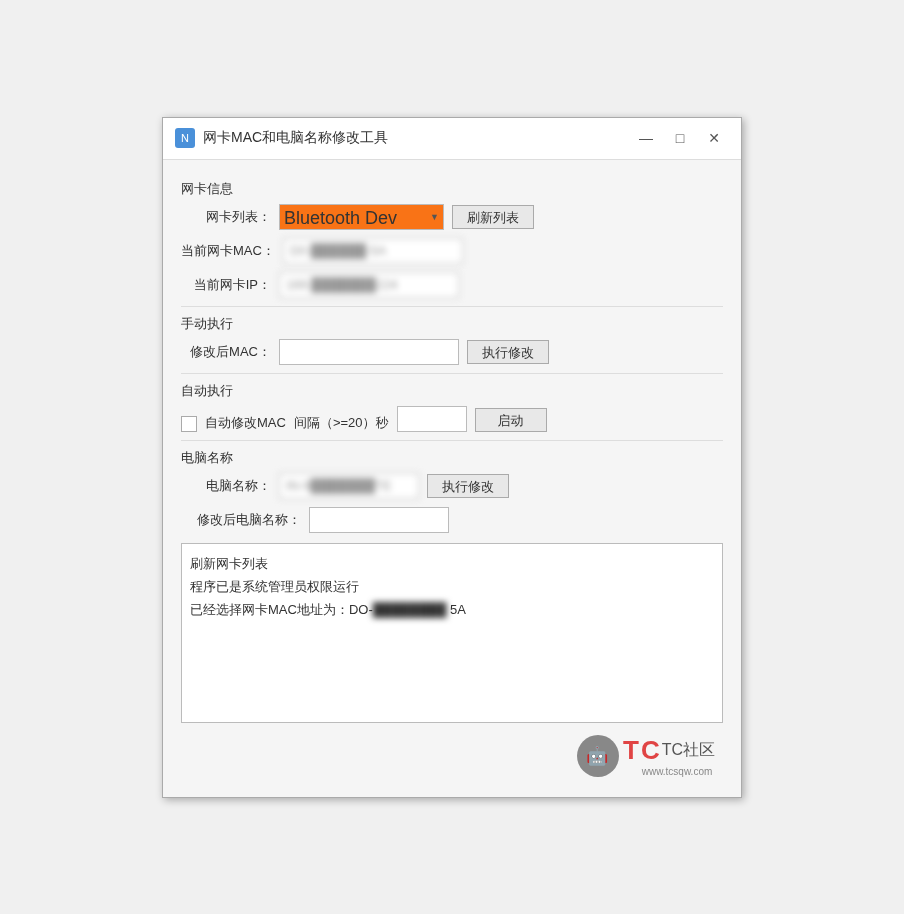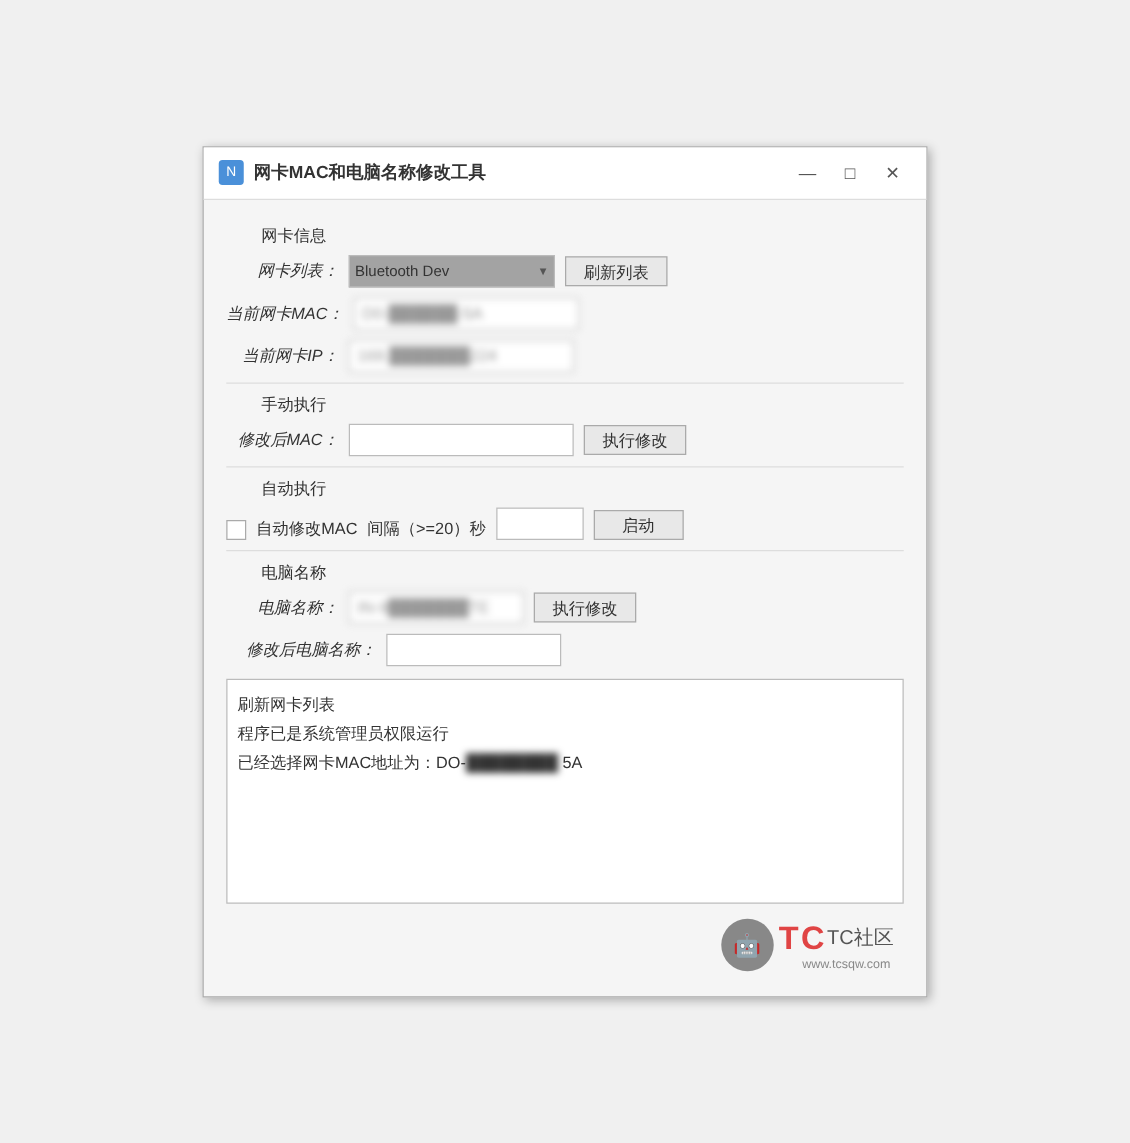--- a/index.html
+++ b/index.html
@@ -48,21 +48,21 @@
       display: flex;
       align-items: center;
       justify-content: center;
       color: white;
       font-size: 11px;
     }
 
     .title-text {
       font-size: 14px;
       color: #333;
-      font-weight: bold;
+      font-weight: normal;
     }
 
     .title-buttons {
       display: flex;
       gap: 4px;
     }
 
     .title-btn {
       width: 30px;
       height: 22px;
@@ -79,36 +79,34 @@
 
     .content {
       padding: 12px 18px;
     }
 
     .section-label {
       font-size: 13px;
       color: #333;
       margin-bottom: 6px;
       margin-top: 8px;
-      margin-left: 28px;
     }
 
     .form-row {
       display: flex;
       align-items: center;
       margin-bottom: 8px;
       gap: 8px;
     }
 
     .field-label {
       font-size: 13px;
       color: #333;
       min-width: 90px;
       text-align: right;
-      font-style: italic;
     }
 
     .input-box {
       border: 1px solid #bbb;
       background: #fff;
       padding: 3px 6px;
       font-size: 13px;
       color: #999;
       height: 26px;
       outline: none;
@@ -121,23 +119,23 @@
     .input-box.medium {
       width: 140px;
     }
 
     .input-box.small {
       width: 80px;
     }
 
     .select-box {
       border: 1px solid #bbb;
-      background: #a3a3a3;
+      background: #f97316;
       padding: 3px 4px;
-      font-size: 12px;
+      font-size: 18px;
       color: #333;
       height: 26px;
       outline: none;
       width: 165px;
       -webkit-appearance: none;
       appearance: none;
       cursor: pointer;
       position: relative;
       background-image: none;
     }

